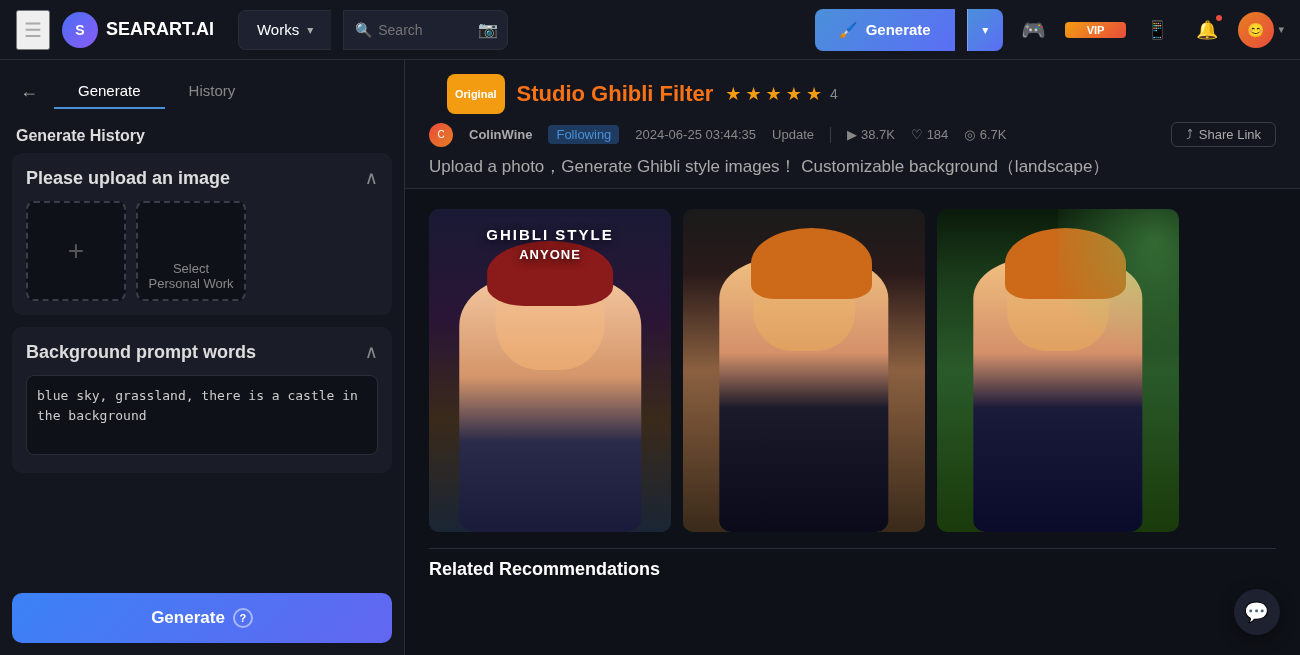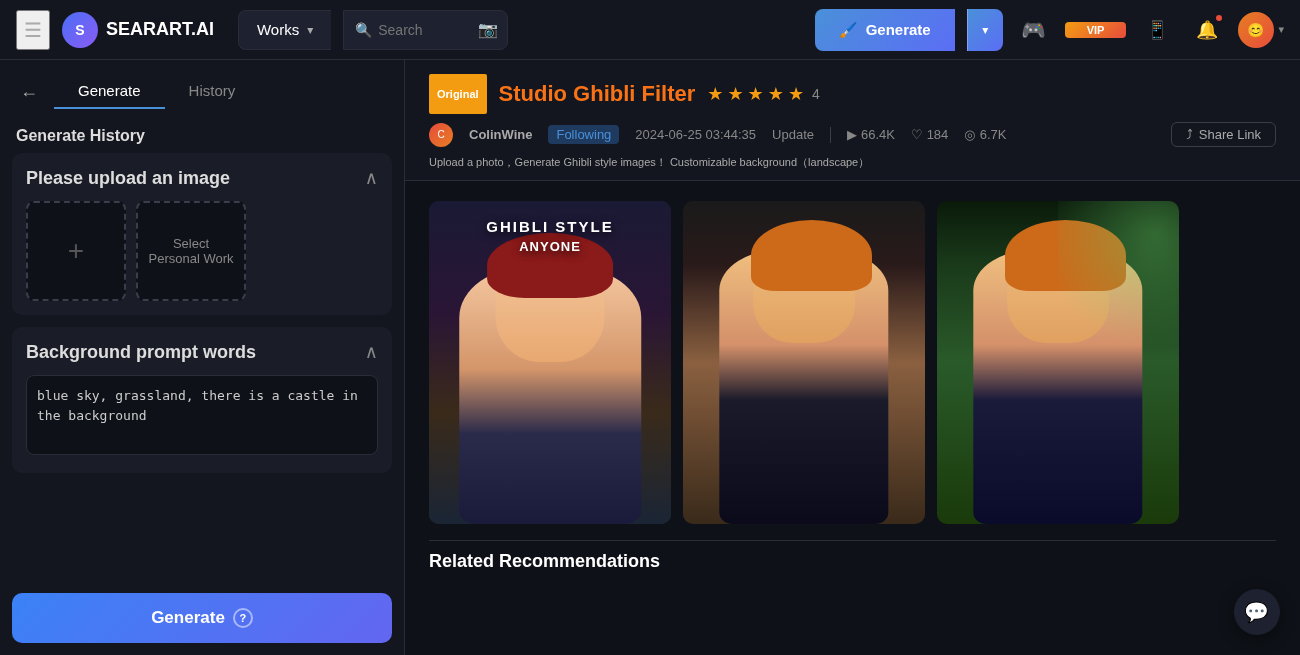--- a/index.html
+++ b/index.html
@@ -253,21 +253,21 @@
     }
     .upload-box .plus { font-size: 28px; color: #555; }
     .upload-personal {
       width: 110px; height: 100px;
       background: #0e1117;
       border: 2px dashed #3a3d4a;
       border-radius: 8px;
       display: flex;
       flex-direction: column;
       align-items: center;
-      justify-content: center;
+      justify-content: flex-end;
       cursor: pointer;
       font-size: 13px;
       color: #888;
       text-align: center;
       padding: 8px;
     }
 
     .bg-textarea {
       width: 100%;
       background: #0e1117;
@@ -328,21 +328,22 @@
       align-items: center;
       gap: 12px;
       margin-bottom: 8px;
     }
     .original-badge {
       background: #f39c12;
       color: #fff;
       font-size: 11px;
       font-weight: 700;
       padding: 14px 8px;
-      border-radius: 2px;
+      border-radius: 8px;
+      margin-left: 18px;
     }
     .tool-title {
       font-size: 22px;
       font-weight: 700;
       color: #f97316;
     }
     .star-row {
       display: flex;
       align-items: center;
       gap: 4px;
@@ -375,21 +376,21 @@
     }
     .meta-stat {
       display: flex; align-items: center; gap: 4px;
       color: #888;
     }
     .tool-desc-row {
       display: flex;
       align-items: center;
       gap: 8px;
       margin-top: 8px;
-      font-size: 11px;
+      font-size: 17px;
       color: #aaa;
     }
     .share-btn {
       margin-left: auto;
       background: none;
       border: 1px solid #3a3d4a;
       color: #aaa;
       padding: 4px 14px;
       border-radius: 6px;
       cursor: pointer;
@@ -604,21 +605,21 @@
         <div class="author-avatar">
           <span>C</span>
         </div>
         <span class="author-name">ColinWine</span>
         <span class="following-badge">Following</span>
         <span>2024-06-25 03:44:35</span>
         <span>Update</span>
         <span class="divider"></span>
         <div class="meta-stat">
           <span>▶</span>
-          <span>66.4K</span>
+          <span>38.7K</span>
         </div>
         <div class="meta-stat">
           <span>♡</span>
           <span>184</span>
         </div>
         <div class="meta-stat">
           <span>◎</span>
           <span>6.7K</span>
         </div>
         <button class="share-btn">

